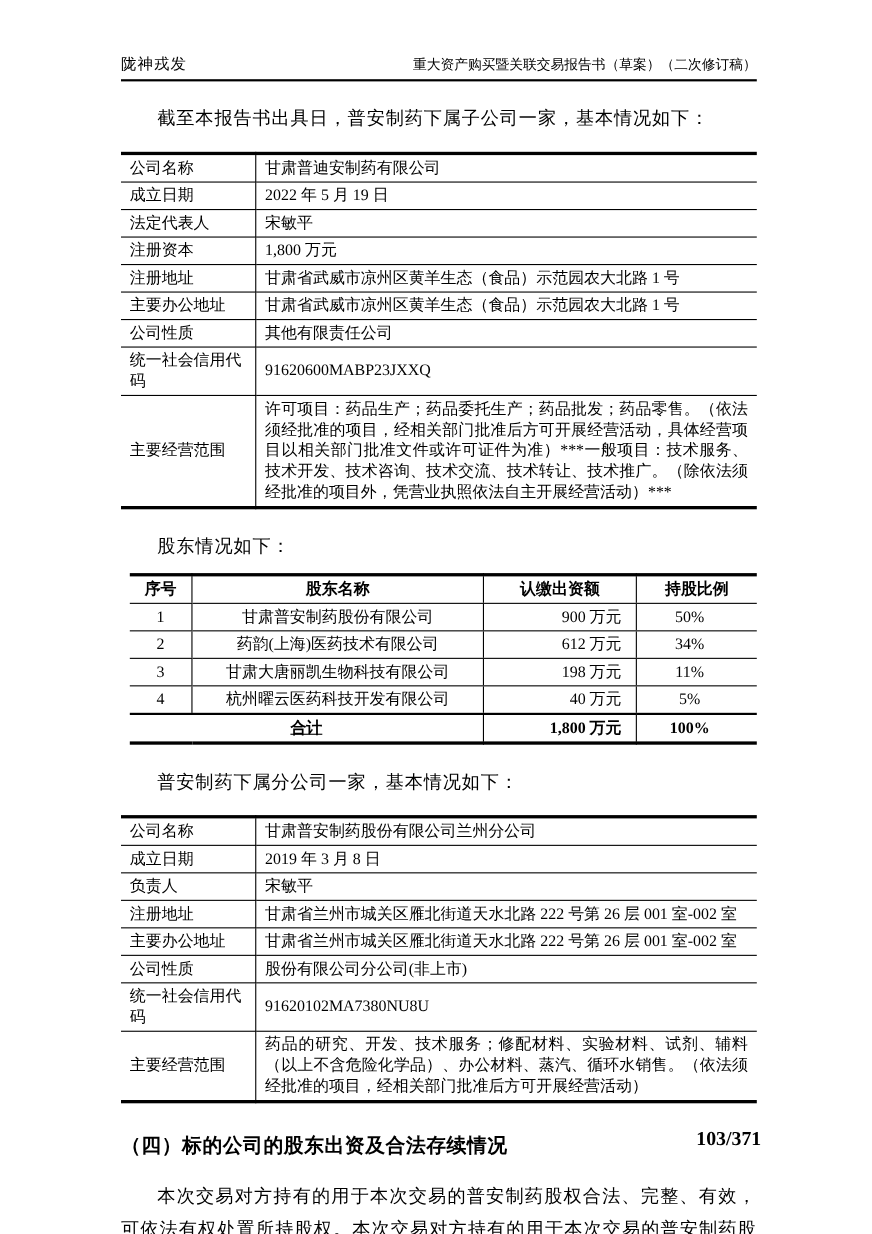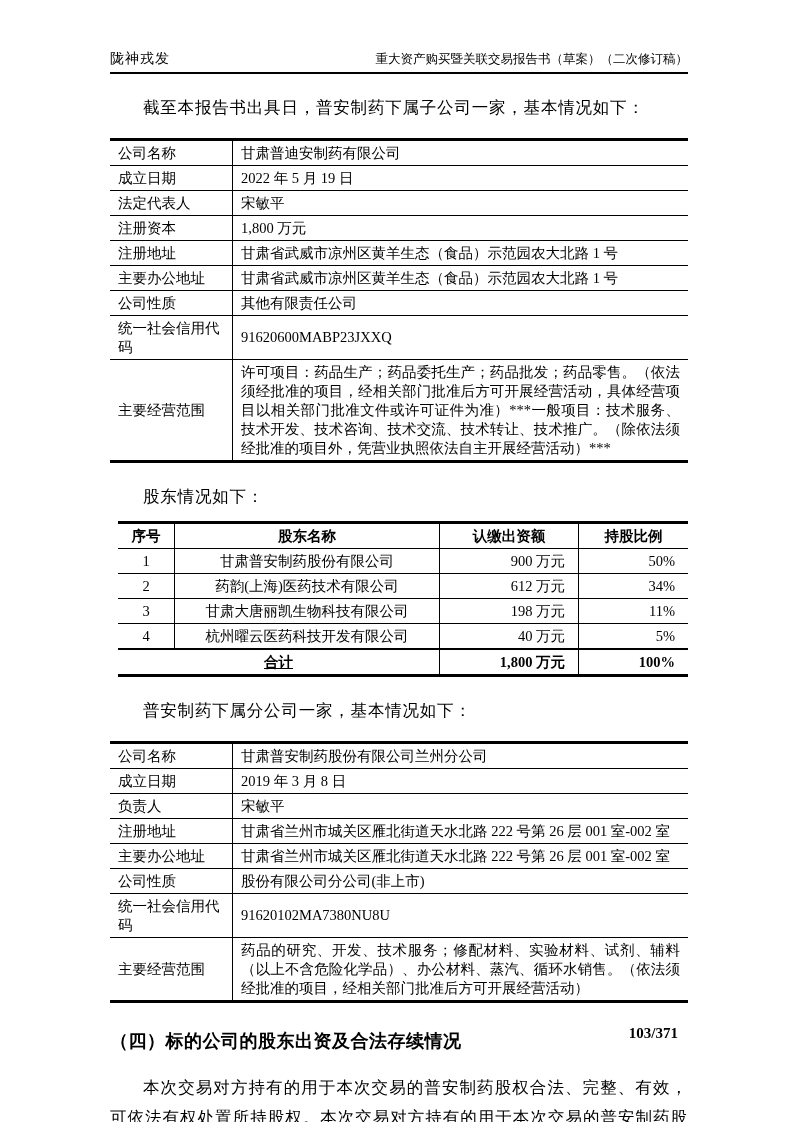--- a/index.html
+++ b/index.html
@@ -74,21 +74,21 @@
   }
   .sh-table th + th, .sh-table td + td { border-left: 1px solid #000; }
   .sh-table th {
     font-family: "Liberation Sans", "DejaVu Sans", sans-serif;
     font-weight: bold;
     text-align: center;
   }
   .sh-table .c1 { width: 56px;  text-align: center; }
   .sh-table .c2 { width: 264px; text-align: center; }
   .sh-table .c3 { width: 125px; text-align: right; padding-right: 13px; }
-  .sh-table .c4 { text-align: right; padding-right: 13px; }
+  .sh-table .c4 { text-align: center; padding-right: 13px; }
   .sh-table th.c3, .sh-table th.c4 { text-align: center; padding-right: 0; }
   .sh-table tr.total td { border-bottom: 0; border-top: 2px solid #000; font-weight: bold; }
   .sh-table td.total-label {
     text-align: center;
     font-family: "Liberation Sans", "DejaVu Sans", sans-serif;
     text-decoration: underline;
   }
 
   
   .section-heading {
@@ -107,22 +107,22 @@
     text-indent: 2em;
     letter-spacing: 1px;
     text-align: justify;
     text-align-last: justify;
   }
 
   
   .page-number {
     position: absolute;
     top: 1025px;
-    right: 115px;
-    font-size: 15px;
+    right: 101px;
+    font-size: 18px;
     font-weight: bold;
   }
 </style>
 </head>
 <body>
 
 <div class="page">
   <div class="content">
 
     <div class="doc-header">

